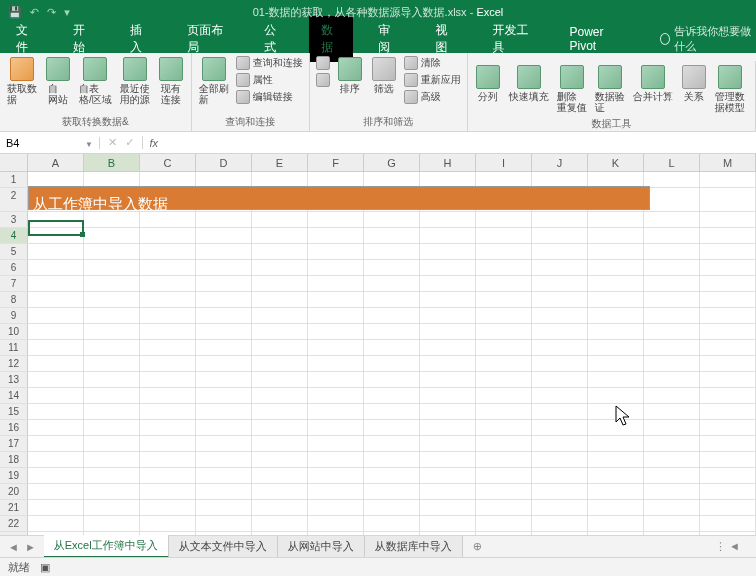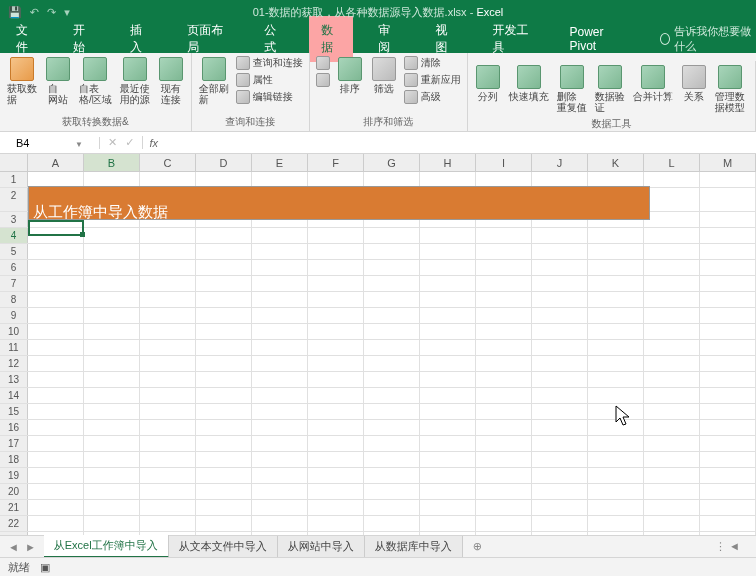--- a/index.html
+++ b/index.html
@@ -6,59 +6,59 @@
 body { background: #fff; overflow: hidden; width: 756px; height: 576px; position: relative; }
 
 .titlebar { background: #0e7a46; height: 25px; display: flex; align-items: center; color: #cde8da; font-size: 11px; }
 .titlebar .qat { display: flex; align-items: center; gap: 8px; padding-left: 8px; }
 .titlebar .qat span { opacity: 0.8; }
 .titlebar .title { position: absolute; left: 50%; transform: translateX(-50%); color: #d0e8dc; }
 .titlebar .title .app { color: #fff; }
 
 .menubar { background: #0e7a46; height: 28px; display: flex; align-items: center; padding-left: 4px; gap: 13px; }
 .menubar .tab { color: #fff; font-size: 12px; padding: 6px 12px; cursor: pointer; }
-.menubar .tab.active { background: #fca5a5; color: #217346; }
+.menubar .tab.active { background: #000000; color: #217346; }
 .menubar .tell { color: #cde8da; font-size: 11px; padding-left: 12px; display: flex; align-items: center; gap: 4px; }
 .menubar .bulb { width: 12px; height: 12px; border: 1px solid #cde8da; border-radius: 50%; display: inline-block; }
 
 .ribbon { background: #f3f3f3; height: 79px; border-bottom: 1px solid #d5d5d5; display: flex; }
 .ribbon-group { border-right: 1px solid #d5d5d5; padding: 2px 4px 0 4px; display: flex; flex-direction: column; }
 .ribbon-group .controls { display: flex; flex: 1; align-items: flex-start; gap: 2px; }
 .ribbon-group .label { text-align: center; font-size: 10px; color: #666; padding: 2px 0; }
 .rbtn-lg { display: flex; flex-direction: column; align-items: center; font-size: 10px; color: #444; padding: 2px 3px; cursor: pointer; min-width: 32px; }
 .rbtn-lg .ico { width: 24px; height: 24px; margin-bottom: 2px; }
 .rbtn-lg .lbl { text-align: left; line-height: 11px; white-space: pre; }
 .rbtn-sm { display: flex; align-items: center; font-size: 10px; color: #444; padding: 1px 2px; cursor: pointer; gap: 3px; }
 .rbtn-sm .ico { width: 14px; height: 14px; }
 .rcol { display: flex; flex-direction: column; gap: 1px; }
 
 .ico { display: inline-block; background: linear-gradient(135deg,#a8d5ba,#7fb894); border: 1px solid #5a9670; border-radius: 2px; }
 .ico.gray { background: linear-gradient(135deg,#ddd,#bbb); border-color:#999; }
 .ico.orange { background: linear-gradient(135deg,#f5c48a,#e89b4a); border-color:#c97a2a; }
 
 .name-fx { height: 22px; background: #fff; border-bottom: 1px solid #d5d5d5; display: flex; align-items: center; font-size: 11px; }
-.name-box { width: 100px; border-right: 1px solid #d5d5d5; padding: 0 16px; display:flex; align-items:flex-end; justify-content:space-between;}
+.name-box { width: 100px; border-right: 1px solid #d5d5d5; padding: 0 6px; display:flex; align-items:flex-end; justify-content:space-between;}
 .name-box .dd { color:#888; font-size:8px;}
 .fx-btns { display: flex; gap: 8px; padding: 0 8px; color:#bbb; border-right:1px solid #d5d5d5;}
 .fx-btns span { cursor:pointer;}
 .fx-label { padding: 0 6px; font-style: italic; color:#666;}
 .fx-input { flex:1; border:none; outline:none; font-size:11px; }
 
 .sheet-area { position: relative; height: 397px; overflow: hidden; background:#fff;}
 .colhdr { display:flex; height:18px; border-bottom:1px solid #ccc; background:#eee; }
 .corner { width:28px; border-right:1px solid #ccc; background:#eee;}
 .ch { border-right:1px solid #ccc; text-align:center; font-size:11px; color:#555; line-height:18px; }
 .ch.w1 { width:56px;} .ch.wn { width:56px;}
 .rows { }
 .row { display:flex; height:16px; border-bottom:1px solid #e0e0e0;}
 .rh { width:28px; border-right:1px solid #ccc; background:#eee; text-align:center; font-size:10px; color:#555; line-height:16px;}
 .cell { width:56px; border-right:1px solid #e0e0e0; }
 .ch.active,.rh.active{ background:#d5e3d0; color:#217346;}
 
-.merged-banner { position:absolute; left:28px; top:32px; height:24px; width:622px; background:#d97b32; color:#fff; font-size:15px; padding:16px 4px; border:1px solid #999;}
+.merged-banner { position:absolute; left:28px; top:32px; height:24px; width:622px; background:#d97b32; color:#fff; font-size:15px; padding:8px 4px; border:1px solid #999;}
 .selection { position:absolute; left:28px; top:66px; width:56px; height:16px; border:2px solid #217346; pointer-events:none;}
 .selection .handle { position:absolute; right:-3px; bottom:-3px; width:5px; height:5px; background:#217346;}
 
 .sheettabs { position:absolute; bottom:19px; left:0; right:0; height:22px; background:#f3f3f3; border-top:1px solid #d5d5d5; display:flex; align-items:center; font-size:11px;}
 .sheettabs .nav { padding:0 8px; color:#888; display:flex; gap:6px;}
 .sheettabs .stab { padding:3px 10px; border-right:1px solid #ccc; color:#444; cursor:pointer; background:#eaeaea;}
 .sheettabs .stab.active { background:#fff; border-bottom:2px solid #217346; color:#217346;}
 .sheettabs .add { padding:0 10px; color:#888; cursor:pointer;}
 .sheettabs .scroll { margin-left:auto; padding-right:16px; color:#888;}
 

